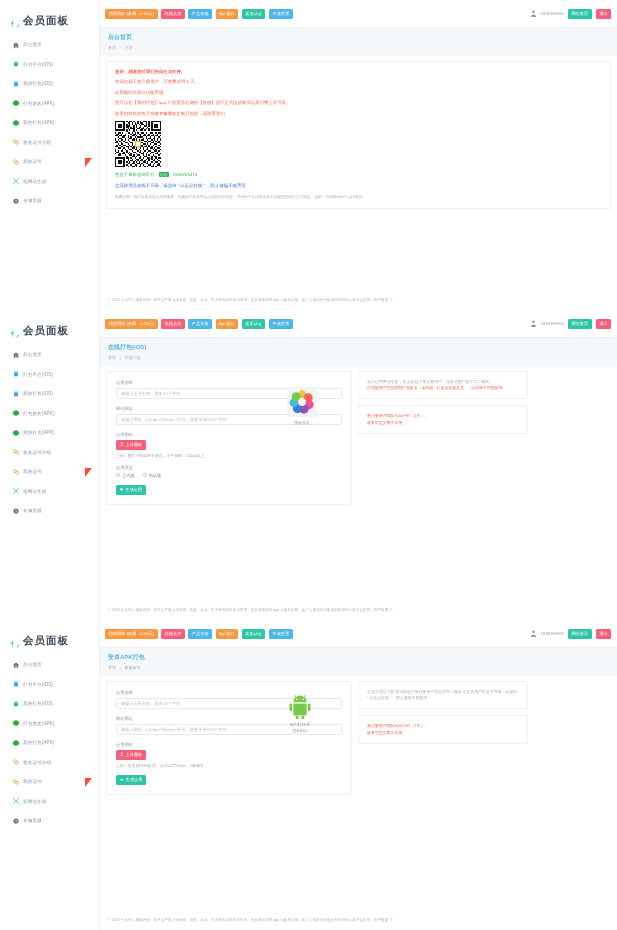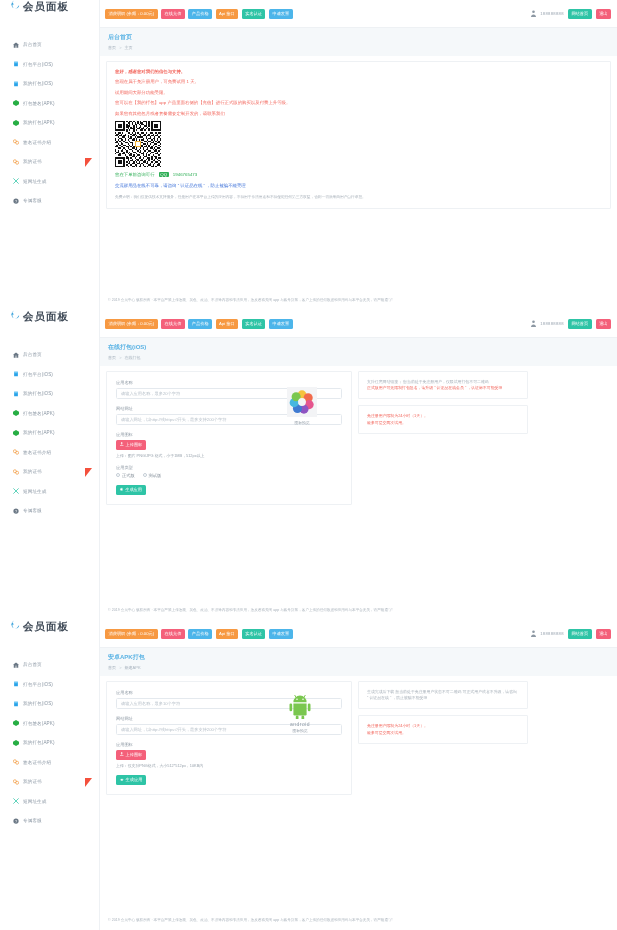--- a/index.html
+++ b/index.html
@@ -21,21 +21,21 @@
   }
   
   .sidebar {
     position: absolute; left:0; top:0;
     width: 100px; height: 310px;
     background: #ffffff;
     border-right: 1px solid #eef1f4;
   }
   .brand {
     height: 28px;
-    display: flex; align-items: flex-start; gap: 3px;
+    display: flex; align-items: flex-end; gap: 3px;
     padding-left: 11px;
   }
   .brand-icon {
     width: 9px; height: 9px; color: #3ba3dc;
     display:flex; align-items:center; justify-content:center;
   }
   .brand-text {
     font-size: 10.5px; font-weight: bold; color: #3f4a57;
     letter-spacing: 1px;
   }

